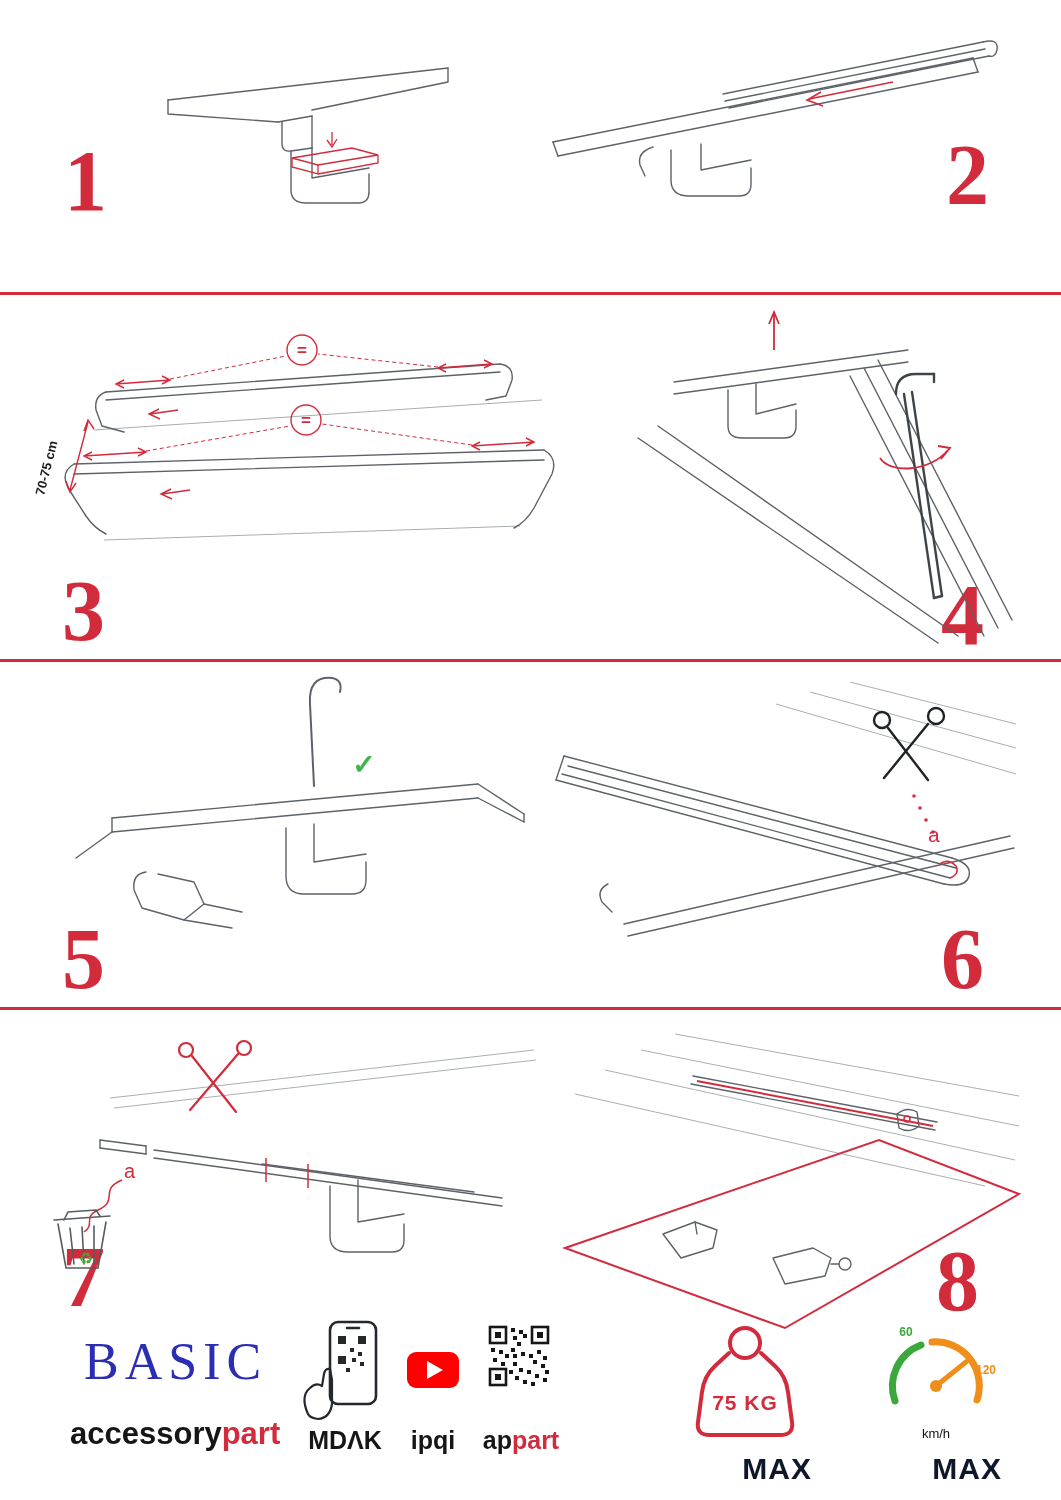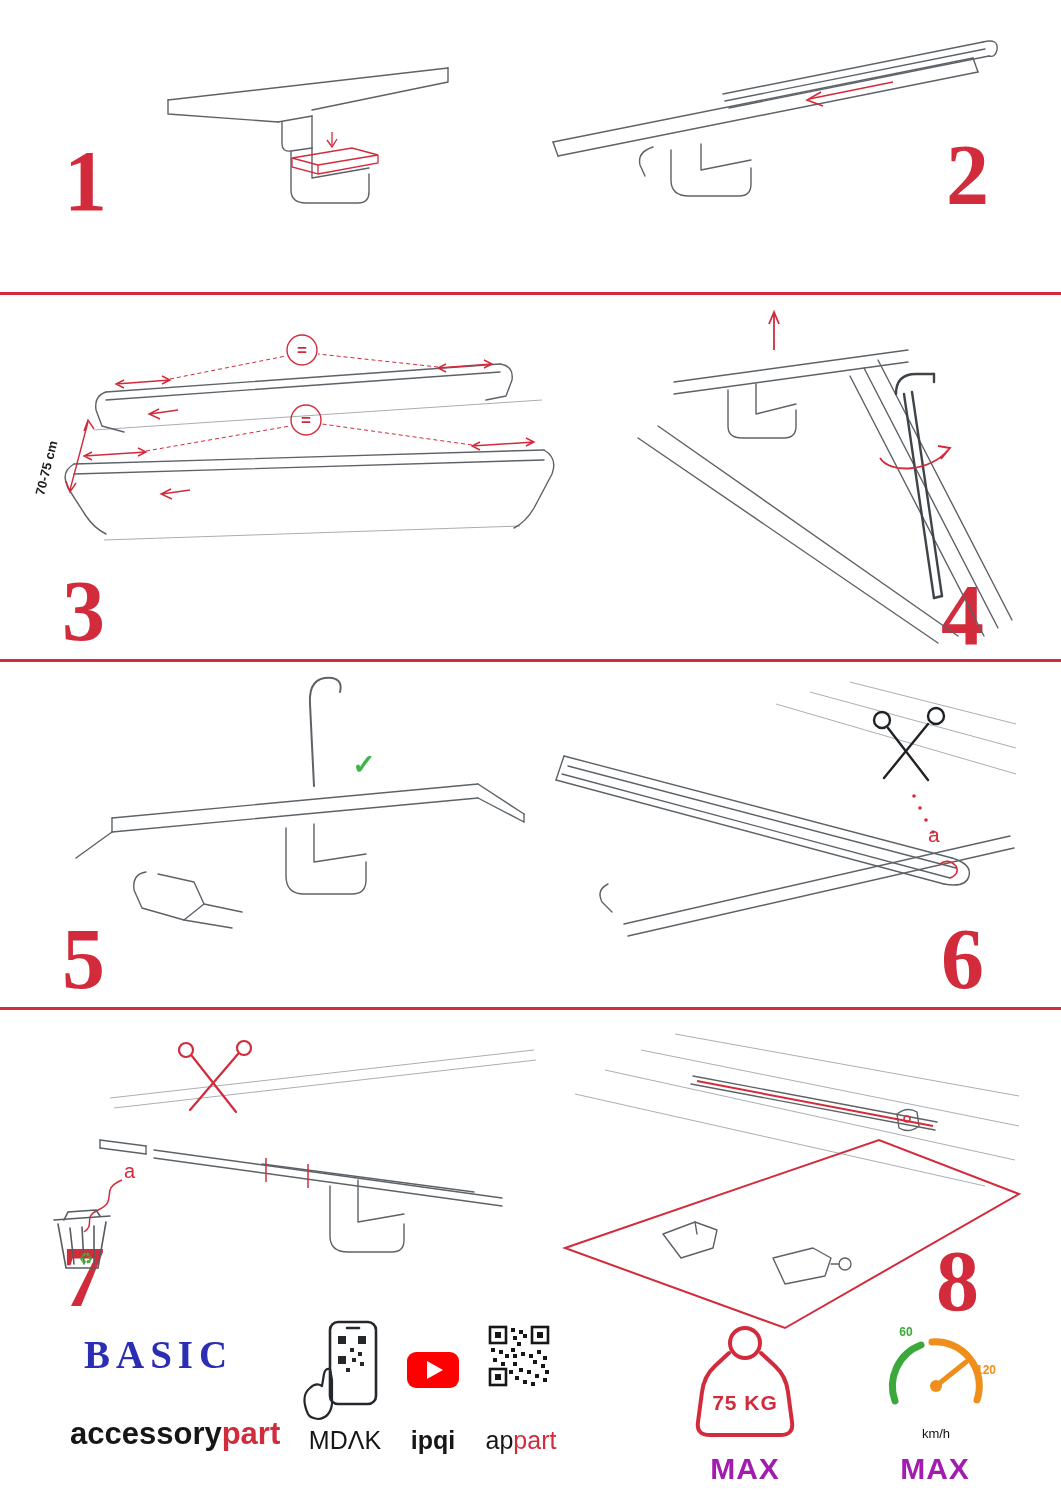--- a/index.html
+++ b/index.html
@@ -2,27 +2,27 @@
 <html><head>
 <meta charset="utf-8">
 <style>
   html,body{margin:0;padding:0;background:#ffffff}
   .page{position:relative;width:1061px;height:1500px;background:#fff;
         font-family:"Liberation Sans",sans-serif;overflow:hidden;margin:0 auto}
   .abs{position:absolute}
   .step-num{font-family:"Liberation Serif",serif;font-weight:700;color:#d22b3c;
             font-size:86px;line-height:1}
   .sep{position:absolute;left:0;width:100%;height:3px;background:#d22b3c}
-  .brand-title{font-family:"Liberation Serif",serif;font-size:39px;letter-spacing:6px;
-               color:#2b2db3;font-weight:700}
+  .brand-title{font-family:"Liberation Serif",serif;font-size:52px;letter-spacing:6px;
+               color:#2b2db3;font-weight:400}
   .brand-sub{font-size:31px;font-weight:700;color:#161616}
   .red{color:#d22b3c}
-  .small-label{font-size:25px;font-weight:400;color:#161616;text-align:center}
+  .small-label{font-size:25px;font-weight:700;color:#161616;text-align:center}
   .small-label.reg{font-weight:700}
-  .max-label{font-size:30px;font-weight:700;color:#a21caf;text-align:center;letter-spacing:1px}
+  .max-label{font-size:30px;font-weight:700;color:#0f172a;text-align:right;letter-spacing:1px}
   svg{display:block}
 </style>
 </head>
 <body>
 
 <div class="page">
 
   <div class="abs step-num" style="left:64px;top:138px">1</div>
 
   <svg class="abs" style="left:160px;top:48px" width="300" height="205" viewBox="0 0 300 205">

